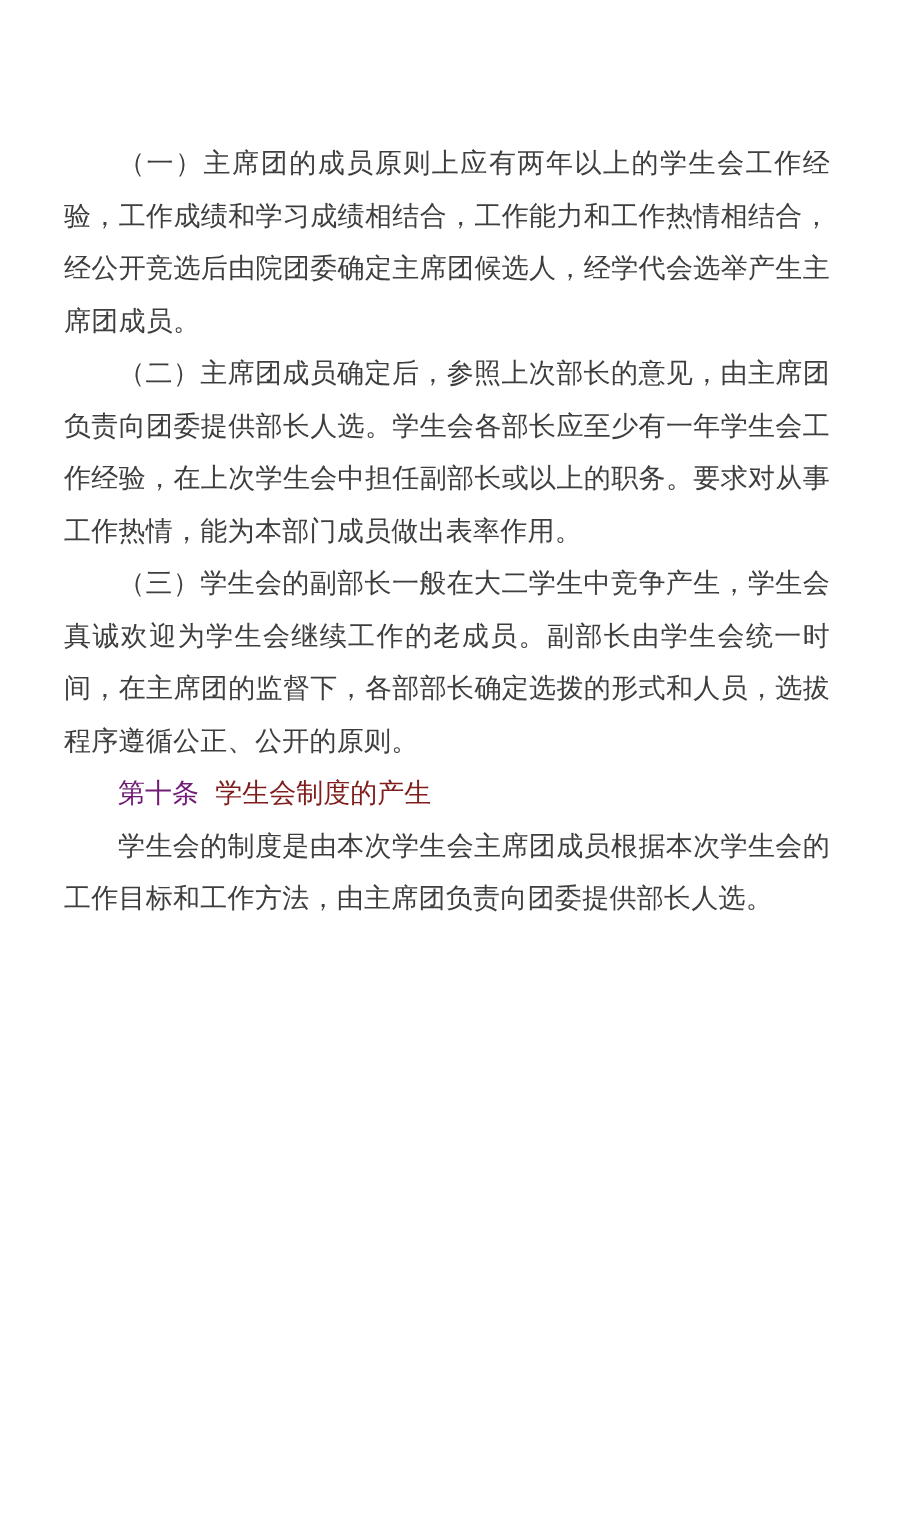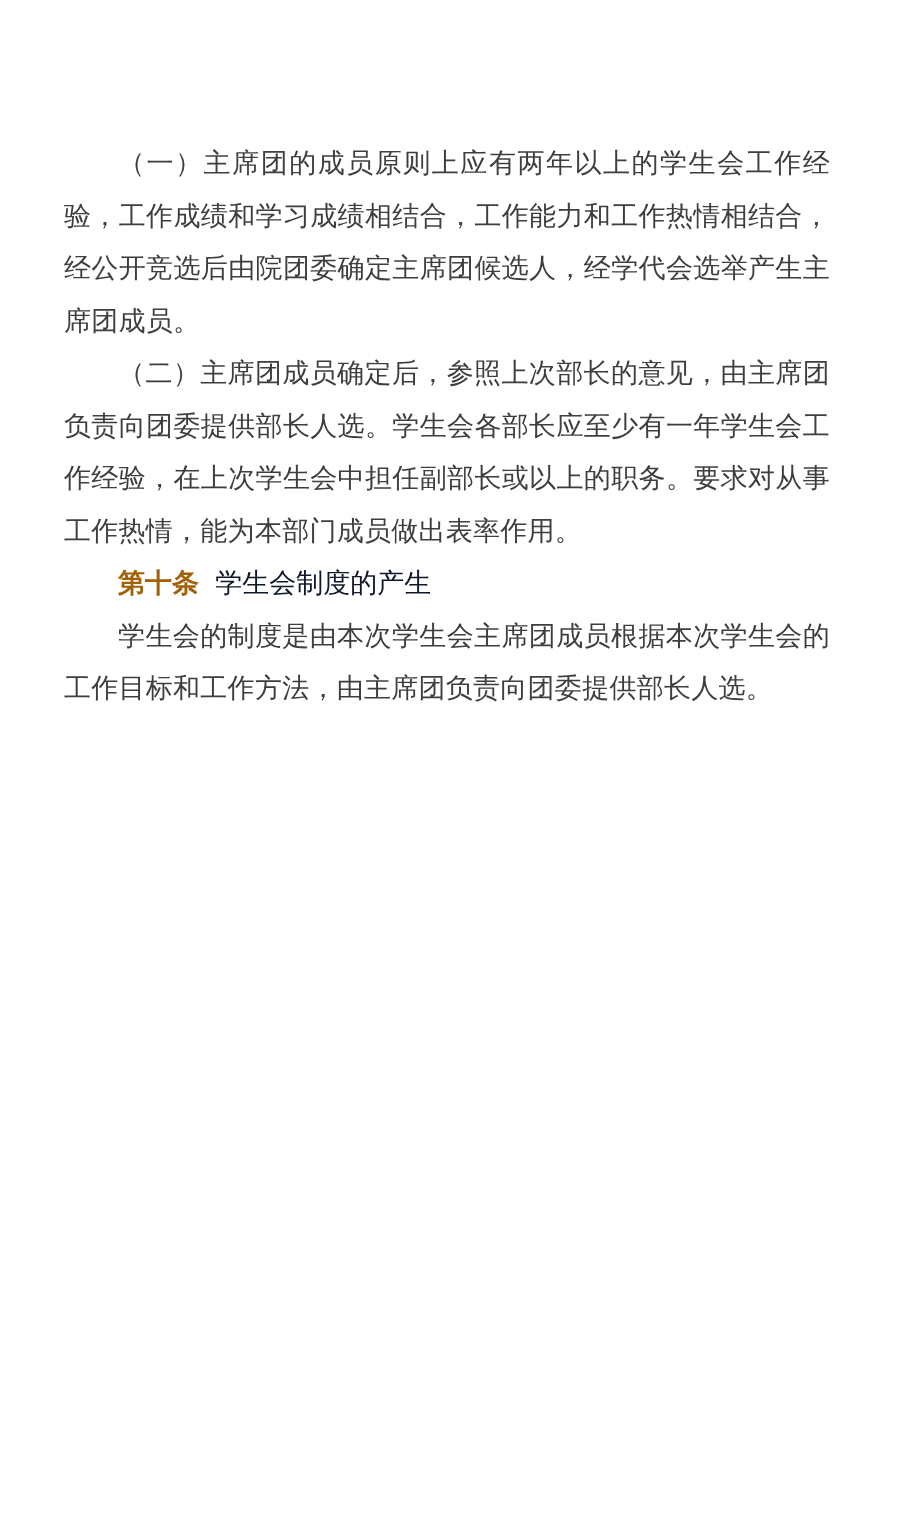--- a/index.html
+++ b/index.html
@@ -45,40 +45,41 @@
   }
   .article-line {
     margin: 0;
     text-indent: 2em;
     font-size: 27px;
     line-height: 52.5px;
     text-align: left;
   }
   .art-num {
     font-family: "Liberation Sans", sans-serif;
-    font-weight: bold;
-    color: #a16207;
+    font-weight: normal;
+    color: #701a75;
     margin-right: 0.6em;
   }
   .art-title {
     font-family: "DejaVu Serif", serif;
     font-weight: normal;
-    color: #0f172a;
+    color: #7f1d1d;
   }
 </style>
 </head>
 <body>
 
 <div class="page">
   <div class="content">
 
     <p class="para">（一）主席团的成员原则上应有两年以上的学生会工作经验，工作成绩和学习成绩相结合，工作能力和工作热情相结合，经公开竞选后由院团委确定主席团候选人，经学代会选举产生主席团成员。</p>
 
     <p class="para">（二）主席团成员确定后，参照上次部长的意见，由主席团负责向团委提供部长人选。学生会各部长应至少有一年学生会工作经验，在上次学生会中担任副部长或以上的职务。要求对从事工作热情，能为本部门成员做出表率作用。</p>
 
+    <p class="para">（三）学生会的副部长一般在大二学生中竞争产生，学生会真诚欢迎为学生会继续工作的老成员。副部长由学生会统一时间，在主席团的监督下，各部部长确定选拨的形式和人员，选拔程序遵循公正、公开的原则。</p>
 
 
     <p class="article-line">
       <span class="art-num">第十条</span><span class="art-title">学生会制度的产生</span>
     </p>
 
     <p class="para">学生会的制度是由本次学生会主席团成员根据本次学生会的工作目标和工作方法，由主席团负责向团委提供部长人选。</p>
 
 
 

